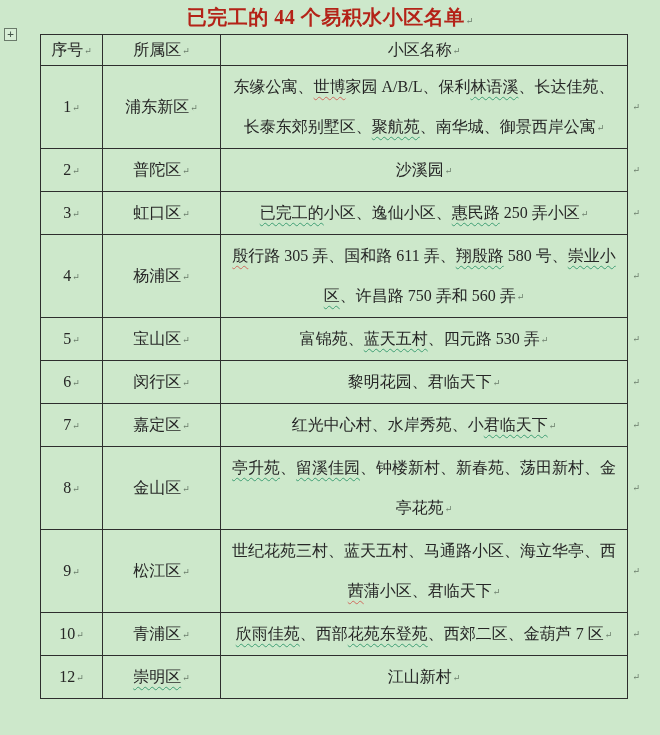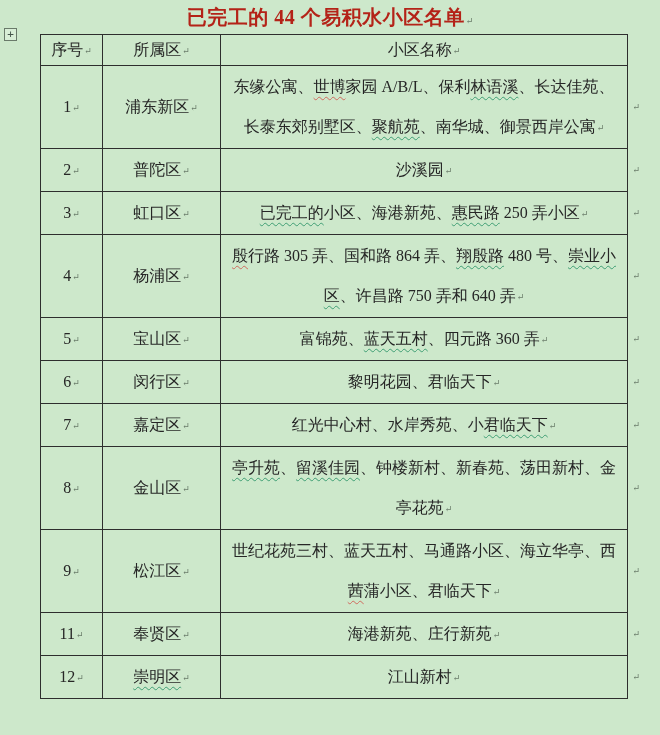--- a/index.html
+++ b/index.html
@@ -96,31 +96,31 @@
             <td><span>东缘公寓、</span><span class="wavy-red">世博</span><span>家园 A/B/L、保利</span><span class="wavy-green">林语溪</span><span>、长达佳苑、长泰东郊别墅区、</span><span class="wavy-green">聚航苑</span><span>、南华城、御景西岸公寓</span><span class="eoc">↵</span><span class="eor">↵</span></td>
           </tr>
           <tr>
             <td><span>2</span><span class="eoc">↵</span></td>
             <td><span>普陀区</span><span class="eoc">↵</span></td>
             <td><span>沙溪园</span><span class="eoc">↵</span><span class="eor">↵</span></td>
           </tr>
           <tr>
             <td><span>3</span><span class="eoc">↵</span></td>
             <td><span>虹口区</span><span class="eoc">↵</span></td>
-            <td><span class="wavy-green">已完工的</span><span>小区、海港新苑、</span><span class="wavy-green">惠民路</span><span> 250 弄小区</span><span class="eoc">↵</span><span class="eor">↵</span></td>
+            <td><span class="wavy-green">已完工的</span><span>小区、逸仙小区、</span><span class="wavy-green">惠民路</span><span> 250 弄小区</span><span class="eoc">↵</span><span class="eor">↵</span></td>
           </tr>
           <tr>
             <td><span>4</span><span class="eoc">↵</span></td>
             <td><span>杨浦区</span><span class="eoc">↵</span></td>
-            <td><span class="wavy-red">殷</span><span>行路 305 弄、国和路 864 弄、</span><span class="wavy-green">翔殷路</span><span> 480 号、</span><span class="wavy-green">崇业小区</span><span>、许昌路 750 弄和 640 弄</span><span class="eoc">↵</span><span class="eor">↵</span></td>
+            <td><span class="wavy-red">殷</span><span>行路 305 弄、国和路 611 弄、</span><span class="wavy-green">翔殷路</span><span> 580 号、</span><span class="wavy-green">崇业小区</span><span>、许昌路 750 弄和 560 弄</span><span class="eoc">↵</span><span class="eor">↵</span></td>
           </tr>
           <tr>
             <td><span>5</span><span class="eoc">↵</span></td>
             <td><span>宝山区</span><span class="eoc">↵</span></td>
-            <td><span>富锦苑、</span><span class="wavy-green">蓝天五村</span><span>、四元路 360 弄</span><span class="eoc">↵</span><span class="eor">↵</span></td>
+            <td><span>富锦苑、</span><span class="wavy-green">蓝天五村</span><span>、四元路 530 弄</span><span class="eoc">↵</span><span class="eor">↵</span></td>
           </tr>
           <tr>
             <td><span>6</span><span class="eoc">↵</span></td>
             <td><span>闵行区</span><span class="eoc">↵</span></td>
             <td><span>黎明花园、君临天下</span><span class="eoc">↵</span><span class="eor">↵</span></td>
           </tr>
           <tr>
             <td><span>7</span><span class="eoc">↵</span></td>
             <td><span>嘉定区</span><span class="eoc">↵</span></td>
             <td><span>红光中心村、水岸秀苑、小</span><span class="wavy-green">君临天下</span><span class="eoc">↵</span><span class="eor">↵</span></td>
@@ -129,23 +129,23 @@
             <td><span>8</span><span class="eoc">↵</span></td>
             <td><span>金山区</span><span class="eoc">↵</span></td>
             <td><span class="wavy-green">亭升苑</span><span>、</span><span class="wavy-green">留溪佳园</span><span>、钟楼新村、新春苑、荡田新村、金亭花苑</span><span class="eoc">↵</span><span class="eor">↵</span></td>
           </tr>
           <tr>
             <td><span>9</span><span class="eoc">↵</span></td>
             <td><span>松江区</span><span class="eoc">↵</span></td>
             <td><span>世纪花苑三村、蓝天五村、马通路小区、海立华亭、西</span><span class="wavy-red">茜</span><span>蒲小区、君临天下</span><span class="eoc">↵</span><span class="eor">↵</span></td>
           </tr>
           <tr>
-            <td><span>11</span><span class="eoc">↵</span></td>
-            <td><span>奉贤区</span><span class="eoc">↵</span></td>
-            <td><span>海港新苑、庄行新苑</span><span class="eoc">↵</span><span class="eor">↵</span></td>
+            <td><span>10</span><span class="eoc">↵</span></td>
+            <td><span>青浦区</span><span class="eoc">↵</span></td>
+            <td><span class="wavy-green">欣雨佳苑</span><span>、西部</span><span class="wavy-green">花苑东登苑</span><span>、西郊二区、金葫芦 7 区</span><span class="eoc">↵</span><span class="eor">↵</span></td>
           </tr>
           <tr>
             <td><span>12</span><span class="eoc">↵</span></td>
             <td><span class="wavy-green">崇明区</span><span class="eoc">↵</span></td>
             <td><span>江山新村</span><span class="eoc">↵</span><span class="eor">↵</span></td>
           </tr>
         </tbody>
     </table>
   </div>
 </div>

